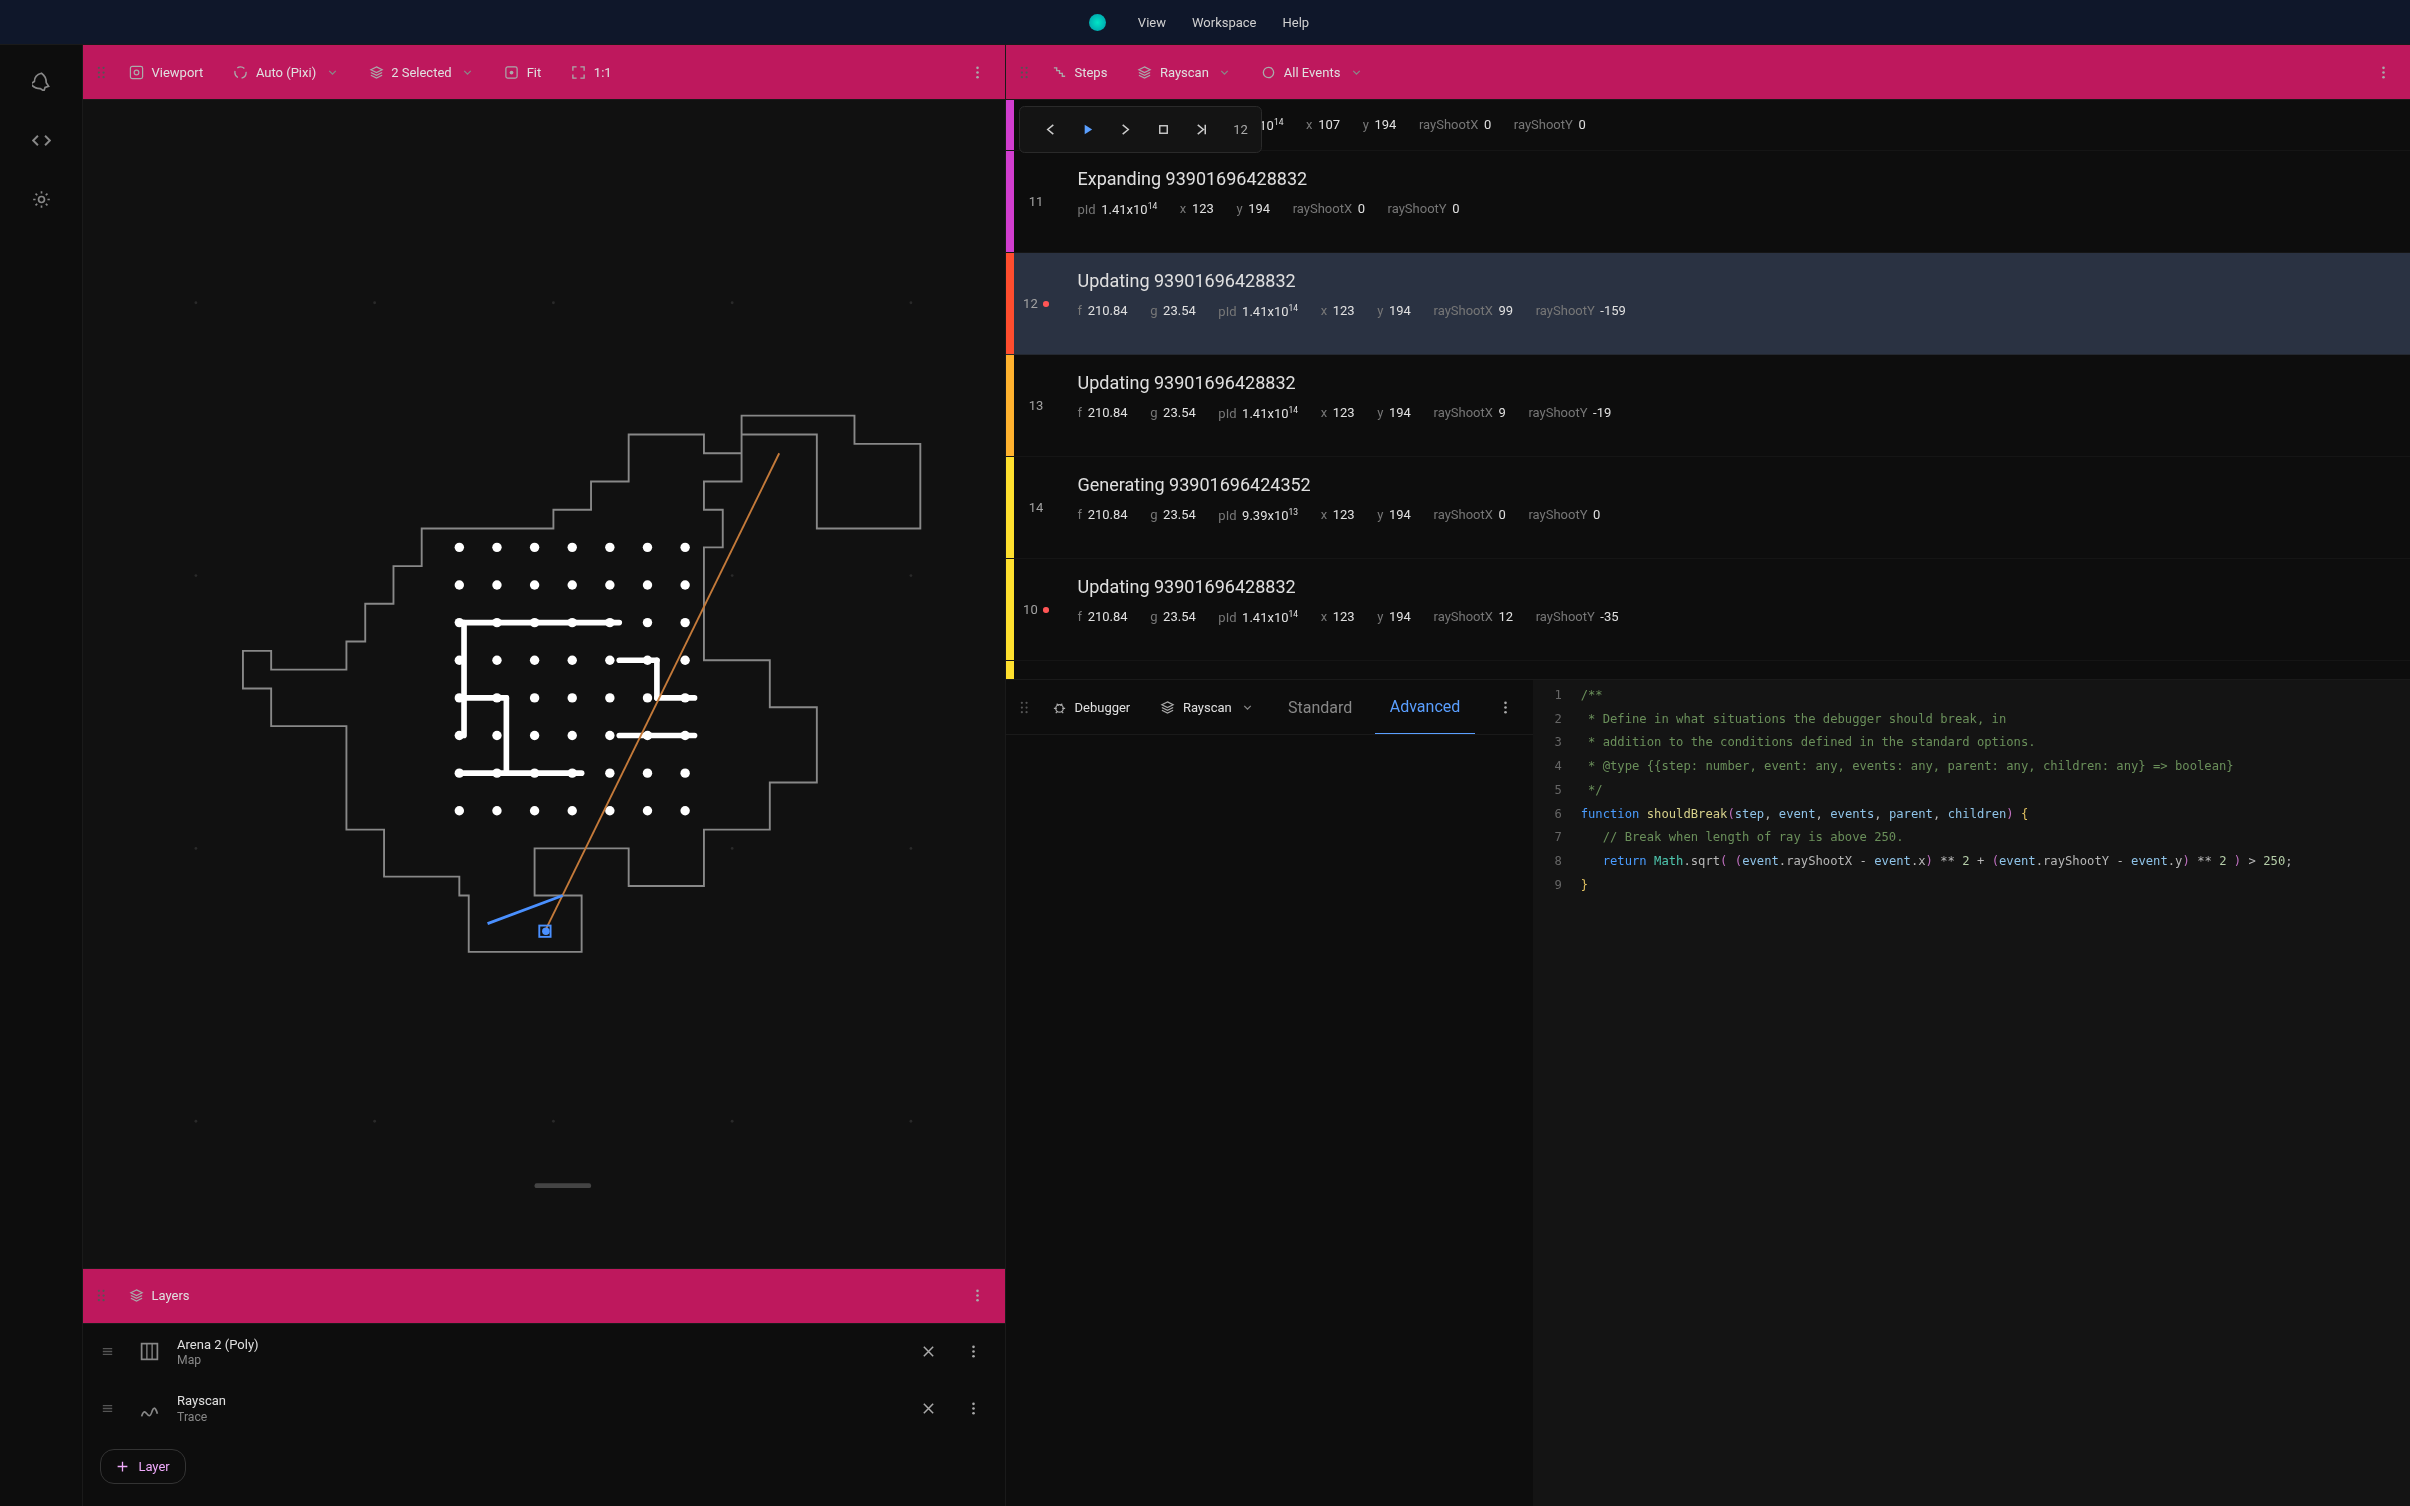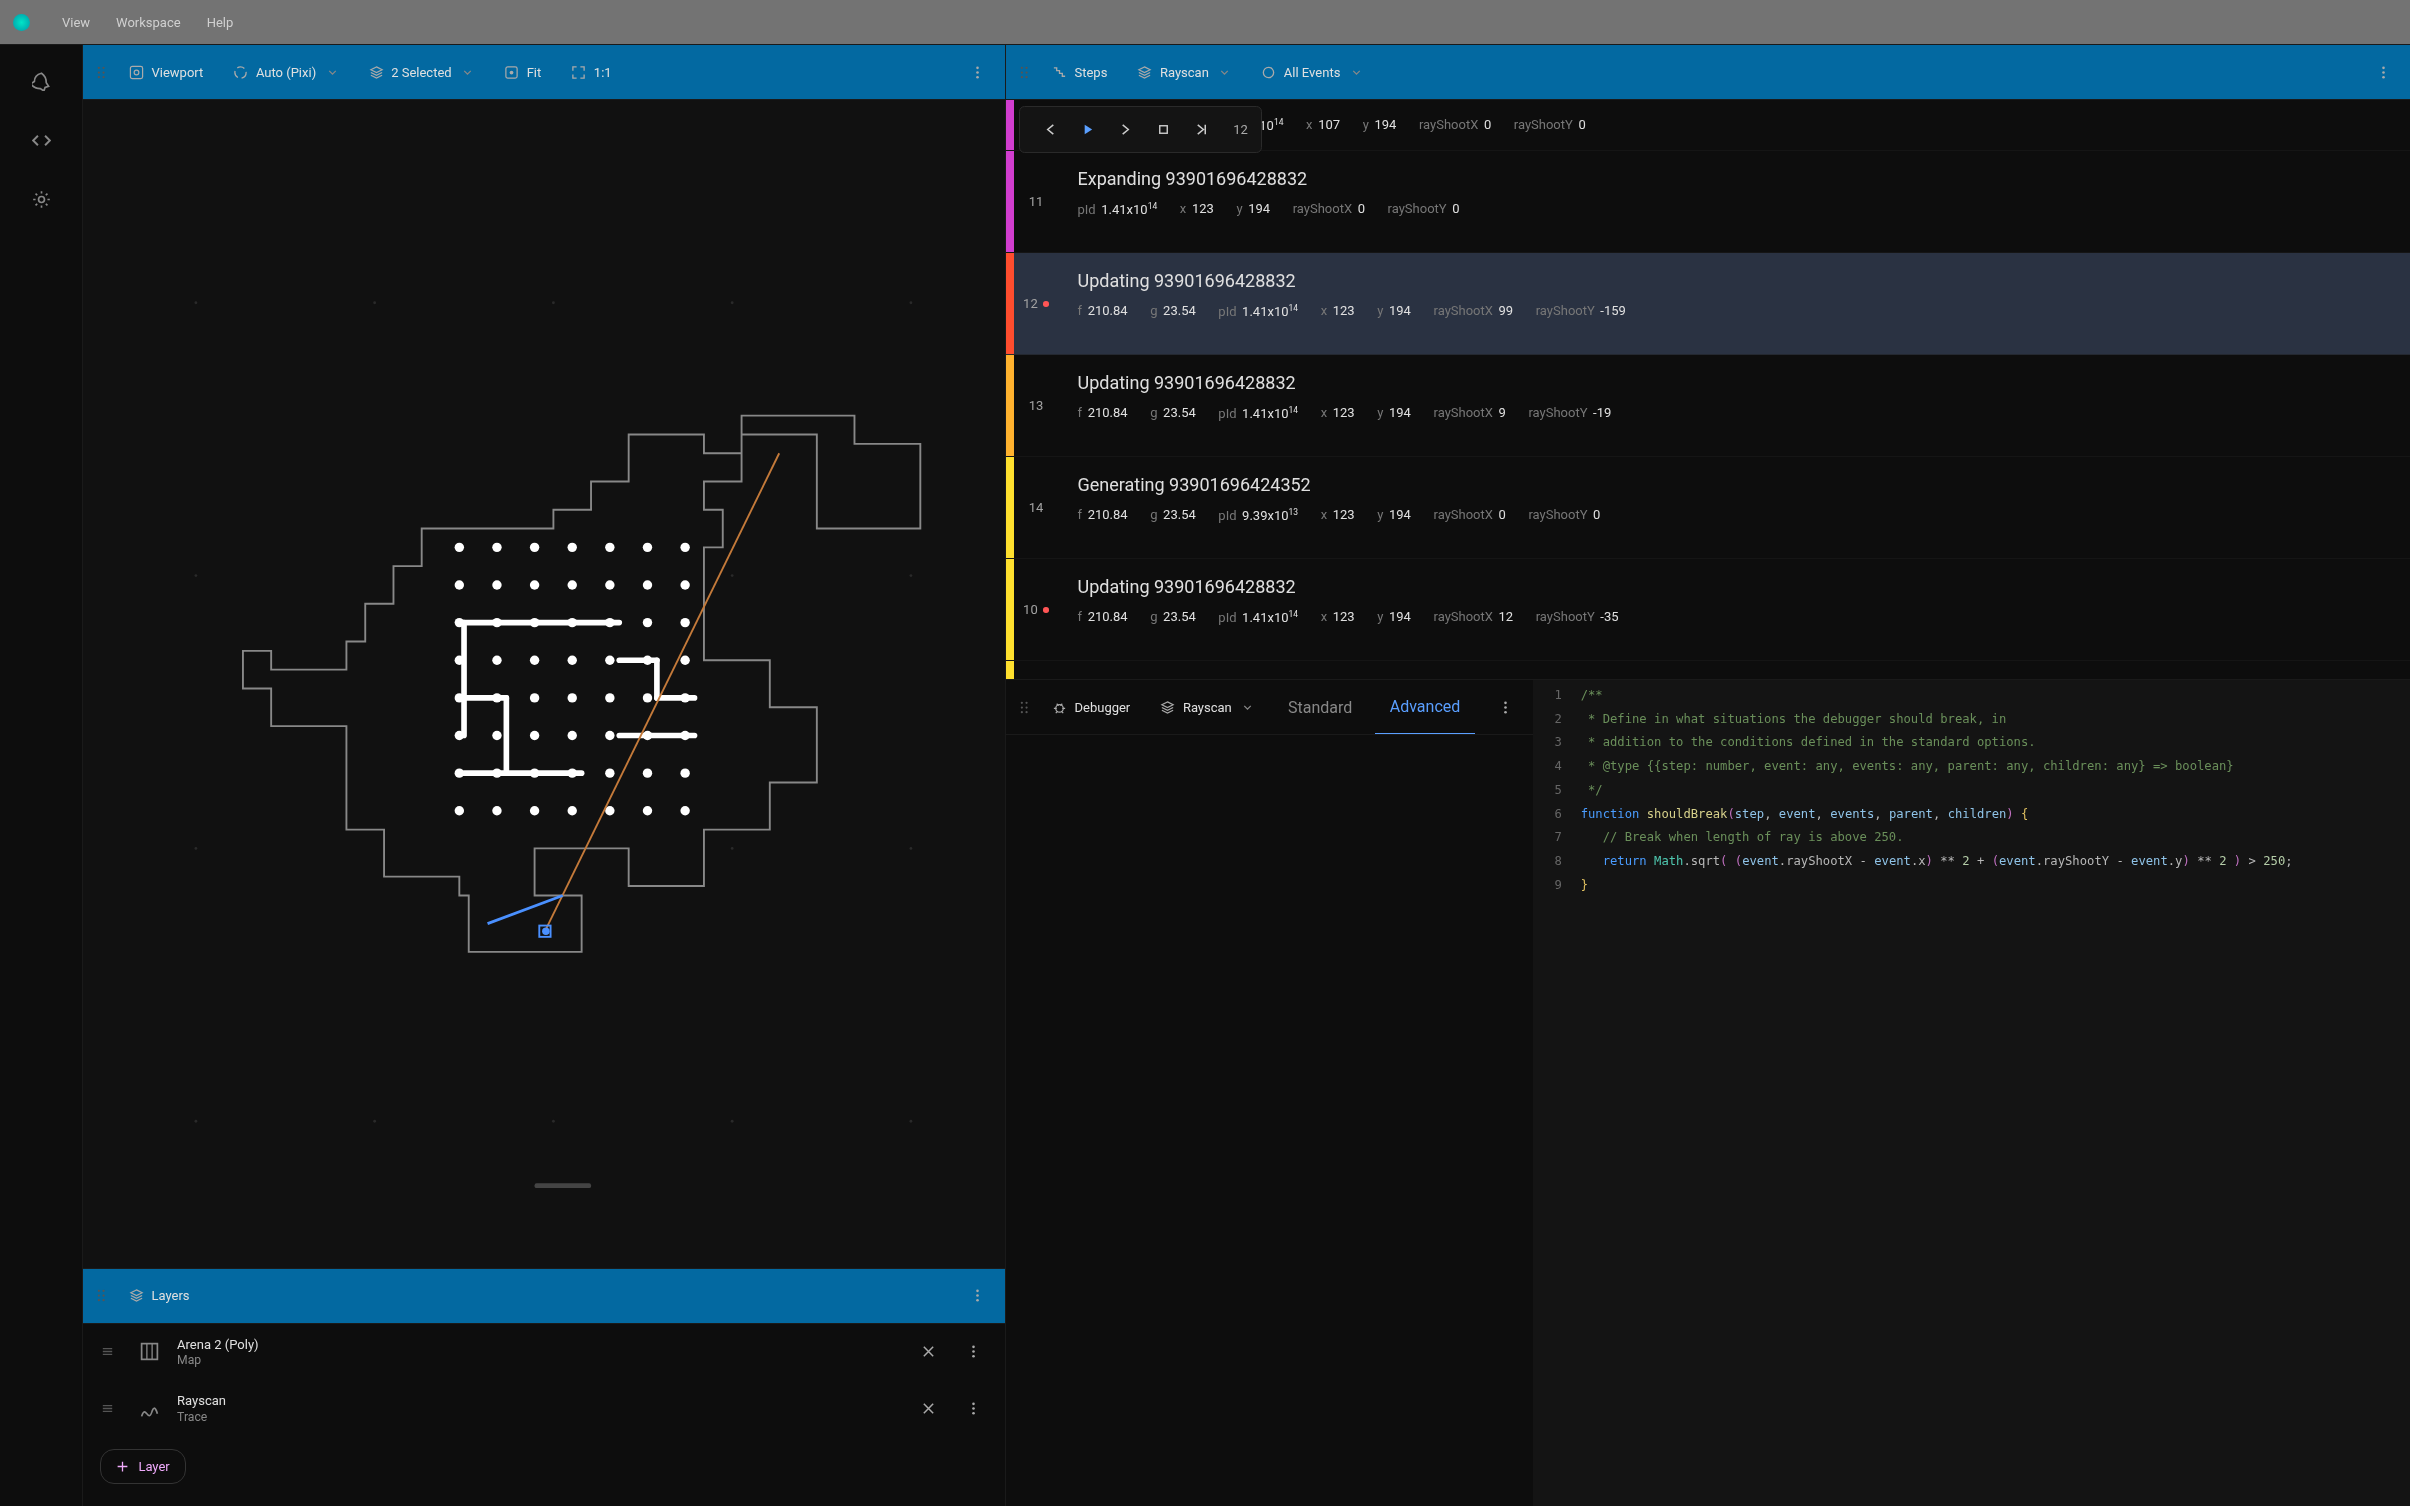--- a/index.html
+++ b/index.html
@@ -12,22 +12,23 @@
   height: 1507px;
   overflow: hidden;
 }
 
 
 .menubar {
   height: 45px;
   display: flex;
   align-items: center;
   padding: 13px 13px;
-  background: #737373;
+  background: #0f172a;
   border-bottom: 0.9px solid #1a1a1a;
+  justify-content: center;
 }
 .logo {
   width: 17px;
   height: 17px;
   border-radius: 50%;
   background: radial-gradient(circle, #00e5c7, #0097a7);
   margin-right: 19px;
 }
 .menu-item {
   padding: 5.6px 13px;
@@ -76,21 +77,21 @@
   flex-direction: column;
   min-height: 0;
 }
 .panel-toolbar {
   height: 55px;
   display: flex;
   align-items: center;
   padding: 0 13px;
   gap: 7.5px;
   border-bottom: 0.9px solid #1a1a1a;
-  background: #0369a1;
+  background: #be185d;
 }
 .grip {
   color: #555;
   font-size: 11.3px;
   margin-right: 3.8px;
   cursor: grab;
 }
 .tool-chip {
   display: flex;
   align-items: center;

